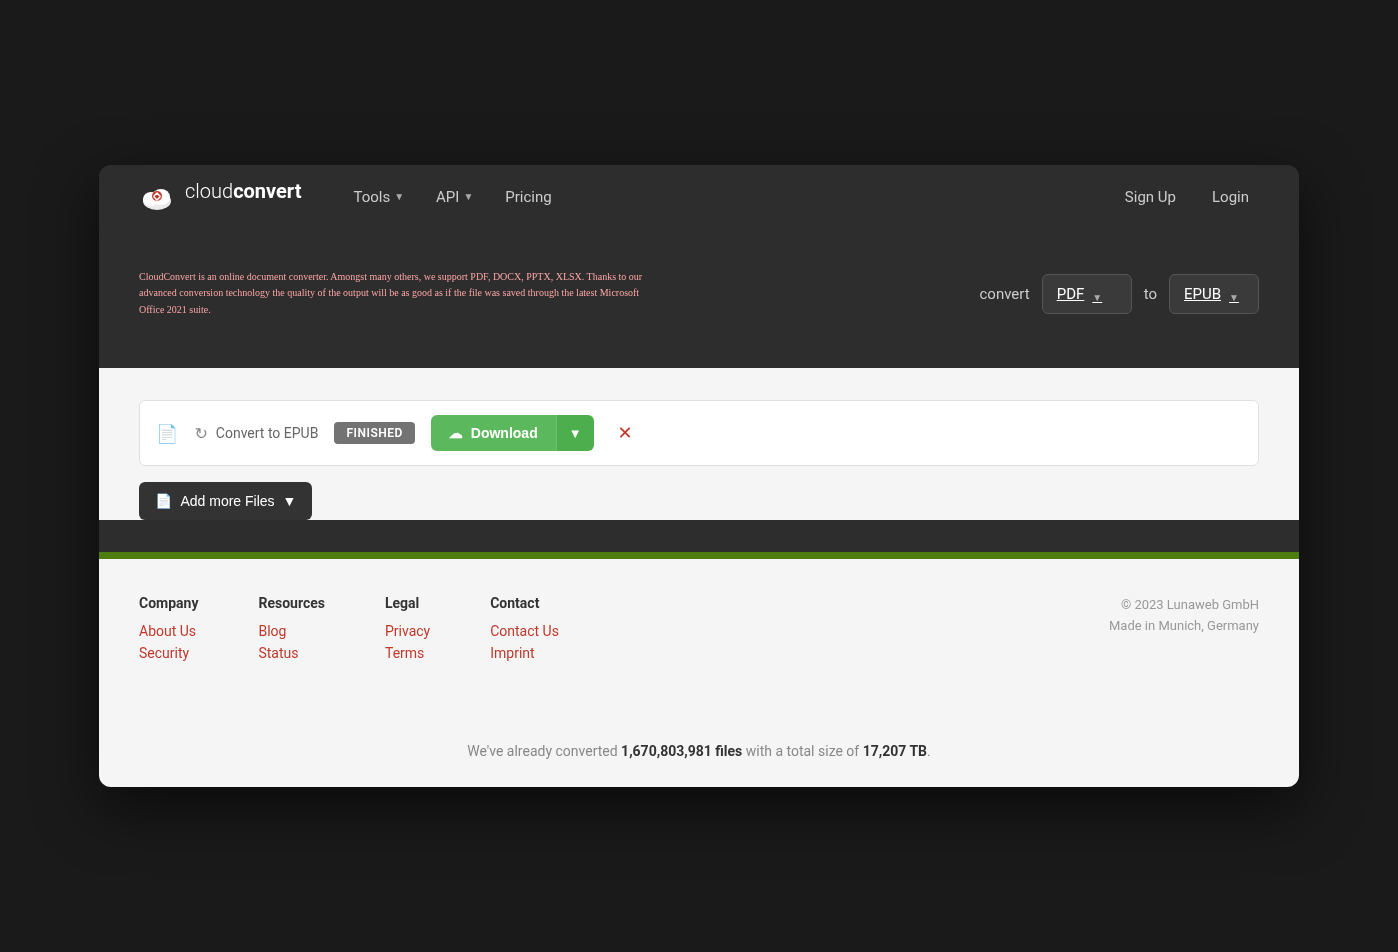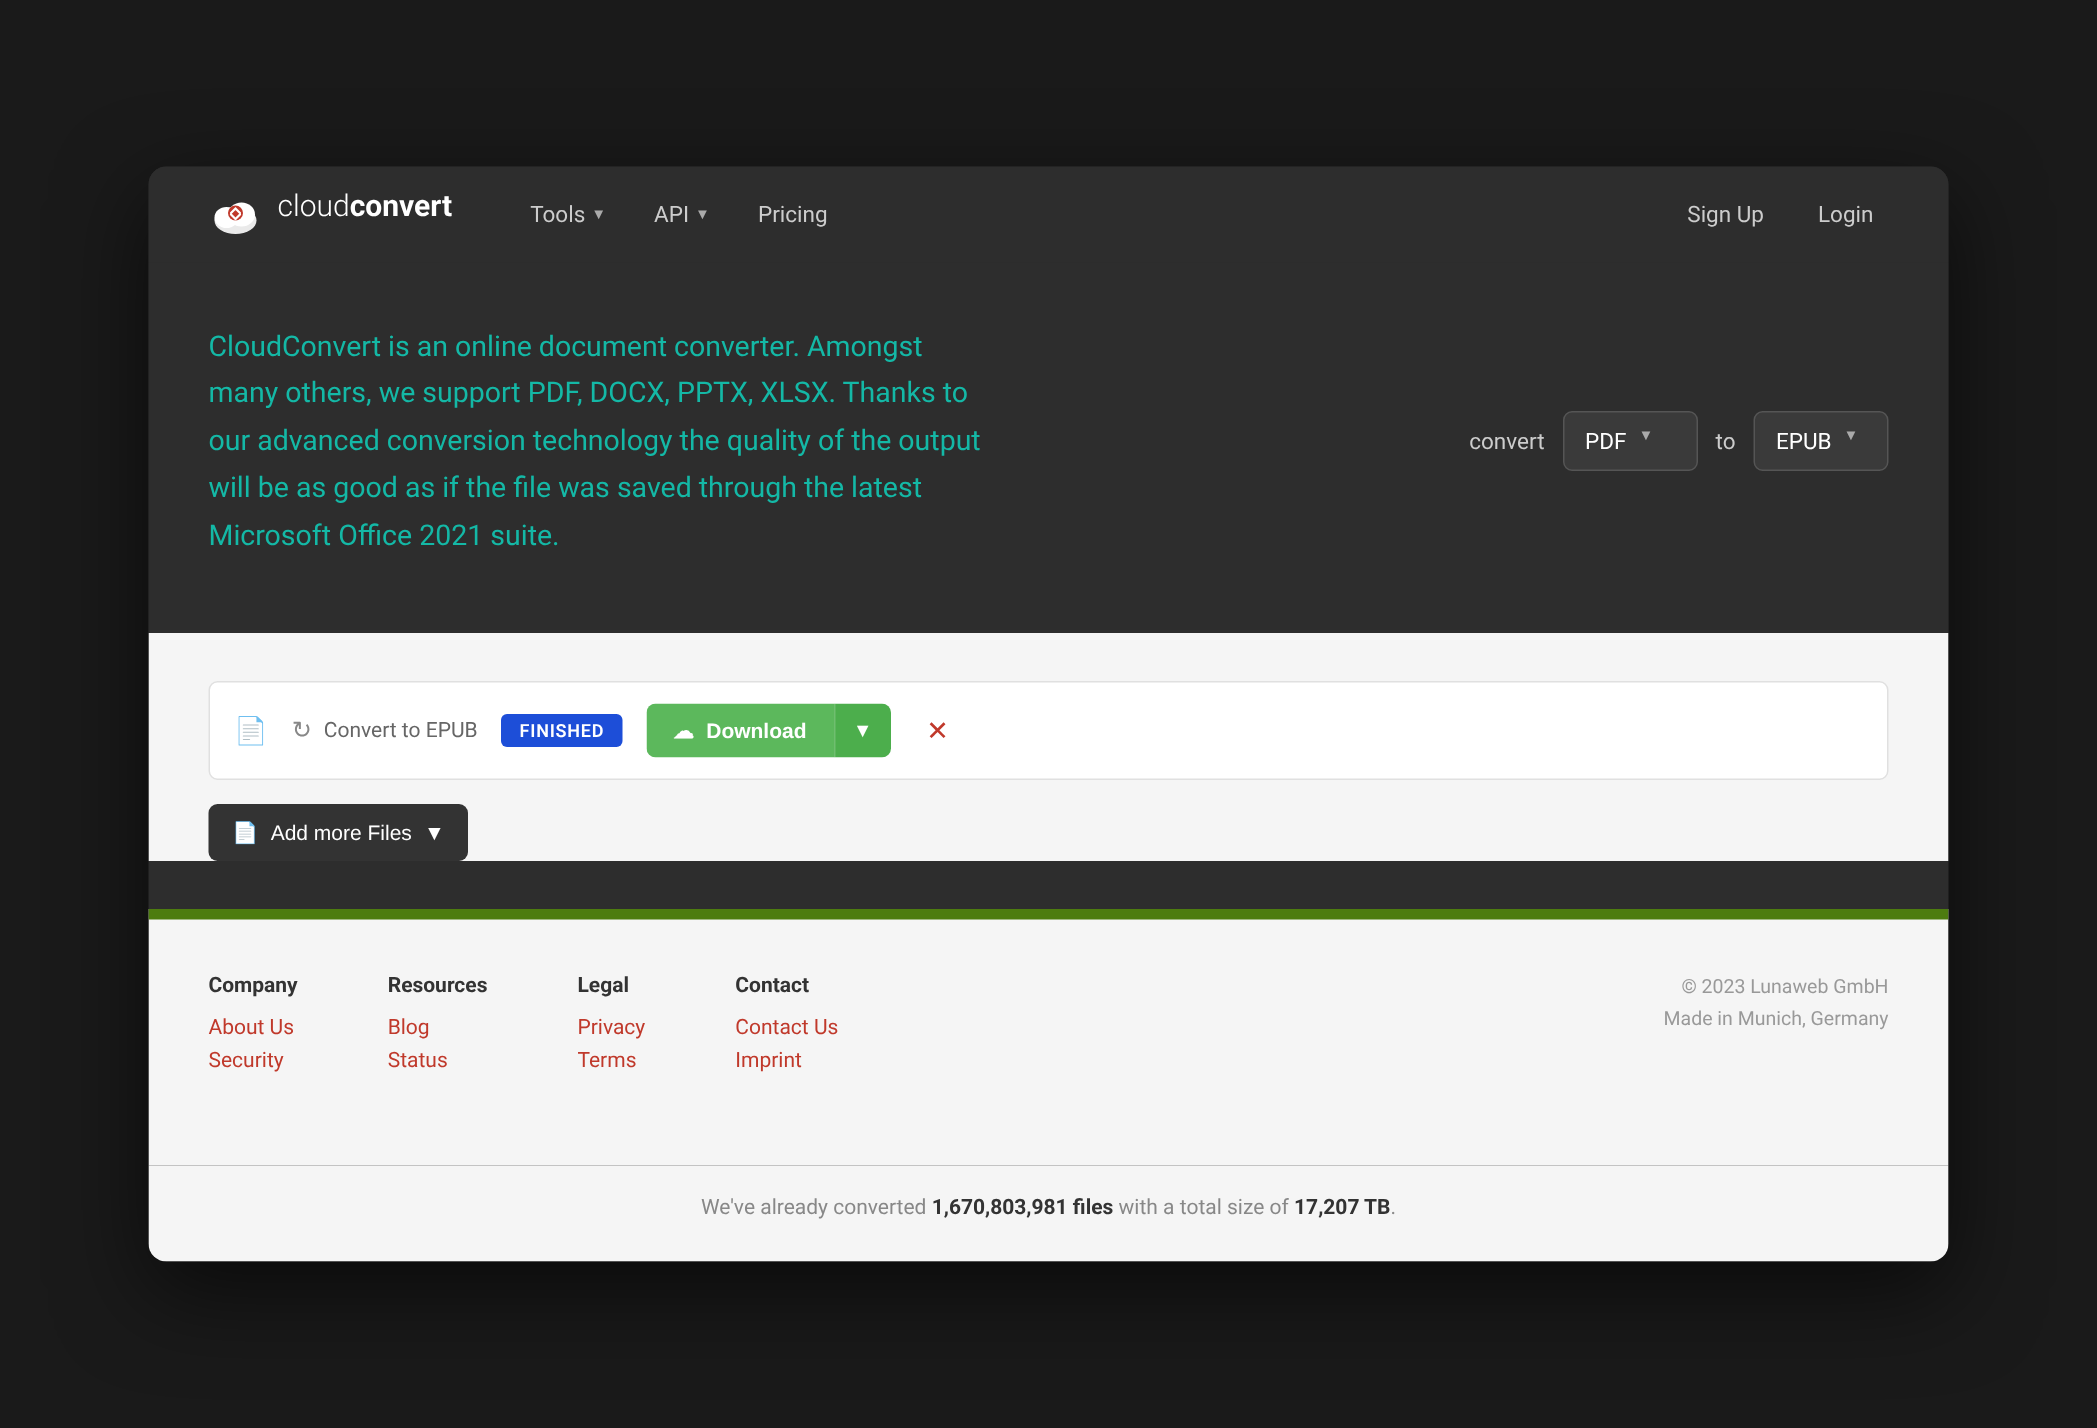--- a/index.html
+++ b/index.html
@@ -81,45 +81,47 @@
     .hero-left {
       max-width: 520px;
     }
     .hero-title {
       font-size: 28px;
       font-weight: 700;
       color: #fff;
       margin-bottom: 14px;
     }
     .hero-desc {
-      font-size: 19px;
-      color: #14b8a6;
+      font-size: 10px;
+      color: #fca5a5;
       line-height: 1.65;
+      font-family: Liberation Serif, serif;
     }
     .hero-right {
       display: flex;
       align-items: center;
       gap: 12px;
     }
     .convert-label {
       color: #ccc;
       font-size: 15px;
     }
     .convert-select {
       background: #3a3a3a;
       border: 1px solid #555;
       border-radius: 6px;
       color: #fff;
       font-size: 15px;
       padding: 10px 14px;
       display: flex;
-      align-items: flex-start;
+      align-items: flex-end;
       gap: 8px;
       cursor: pointer;
       min-width: 90px;
+      text-decoration: underline;
     }
     .chevron-down { font-size: 10px; color: #aaa; }
     
     .main-content {
       background: #f5f5f5;
       padding: 32px 40px 0 40px;
     }
     .file-row {
       background: #fff;
       border: 1px solid #e0e0e0;
@@ -145,21 +147,21 @@
       align-items: center;
       gap: 8px;
       color: #666;
       font-size: 14px;
     }
     .convert-action .refresh-icon {
       font-size: 16px;
       color: #888;
     }
     .status-badge {
-      background: #1d4ed8;
+      background: #737373;
       color: #fff;
       font-size: 12px;
       font-weight: 600;
       padding: 4px 12px;
       border-radius: 4px;
       letter-spacing: 0.5px;
     }
     .download-btn-group {
       display: flex;
       align-items: stretch;

